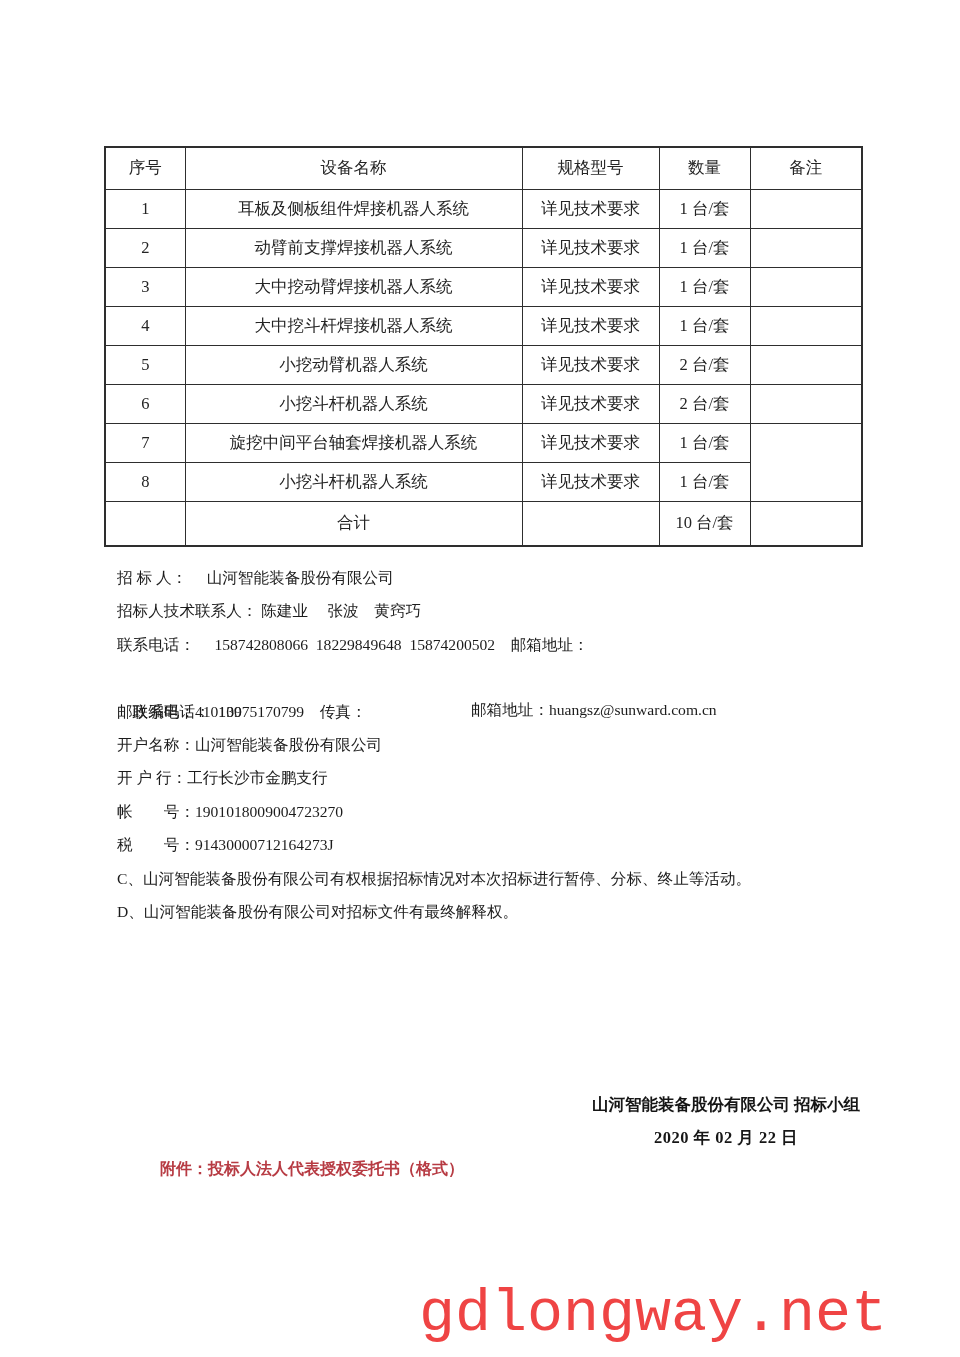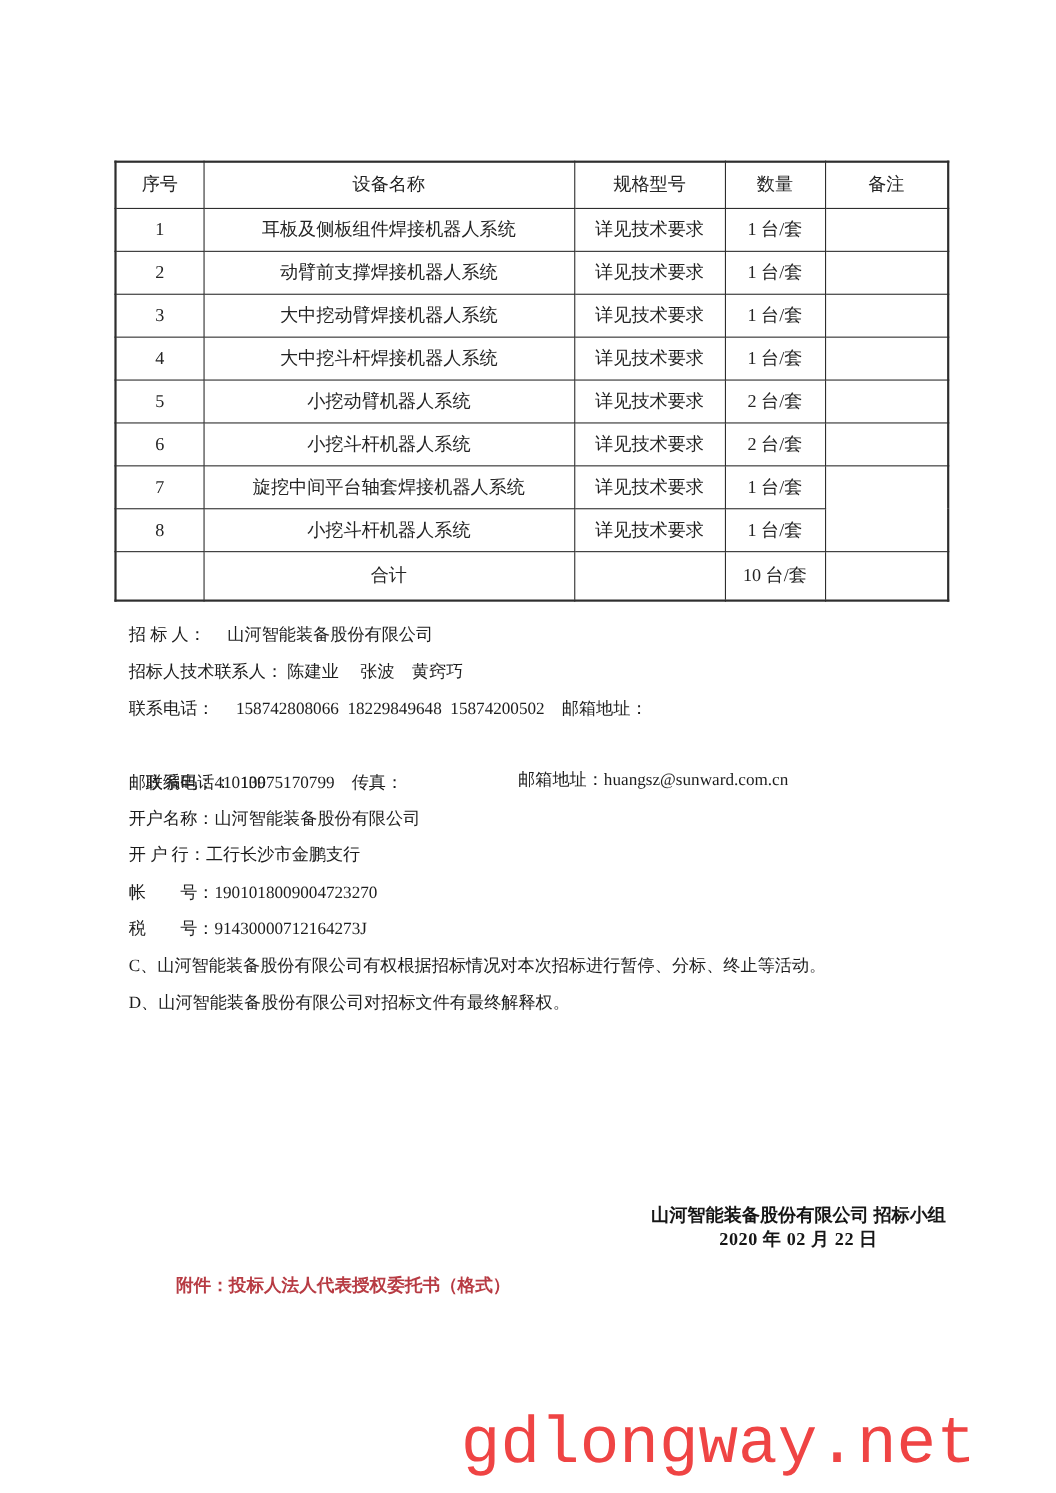--- a/index.html
+++ b/index.html
@@ -45,21 +45,21 @@
   .email-abs { position:absolute; left:354px; top:0;margin-top:32px; }
 
   
   .signature {
     position:absolute; right:100px; top:1094px;
     text-align:center;
     font-weight:bold;
     font-size:16.5px;
     color:#161616;
   }
-  .signature .sig-date { letter-spacing:0.5px; }
+  .signature .sig-date { margin-top:11px; letter-spacing:0.5px; }
 
   
   .attachment {
     position:absolute; left:117px; top:1159px;
     font-weight:bold;
     font-size:16px;
   }
 
   
   .watermark {

